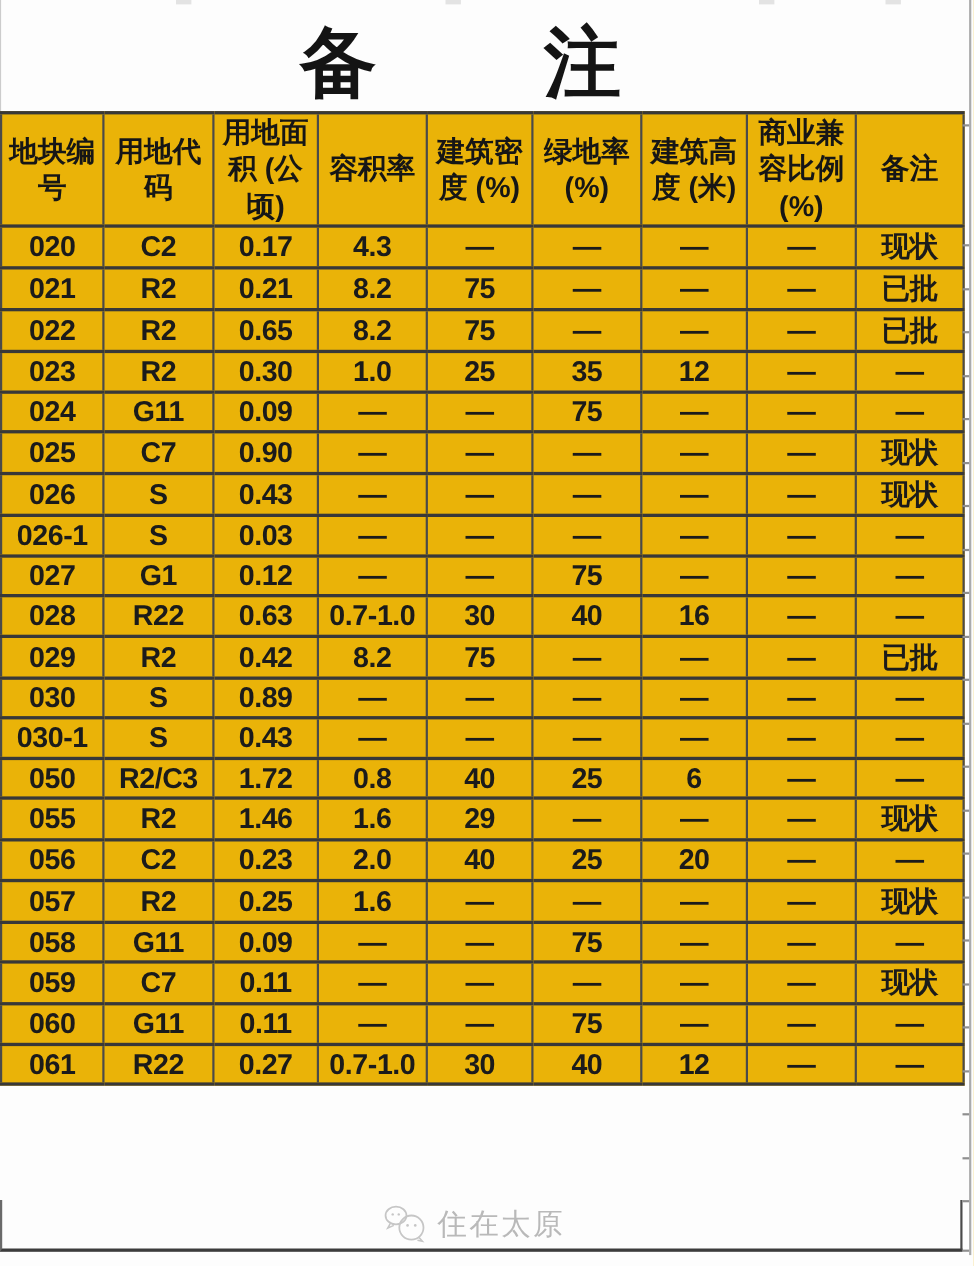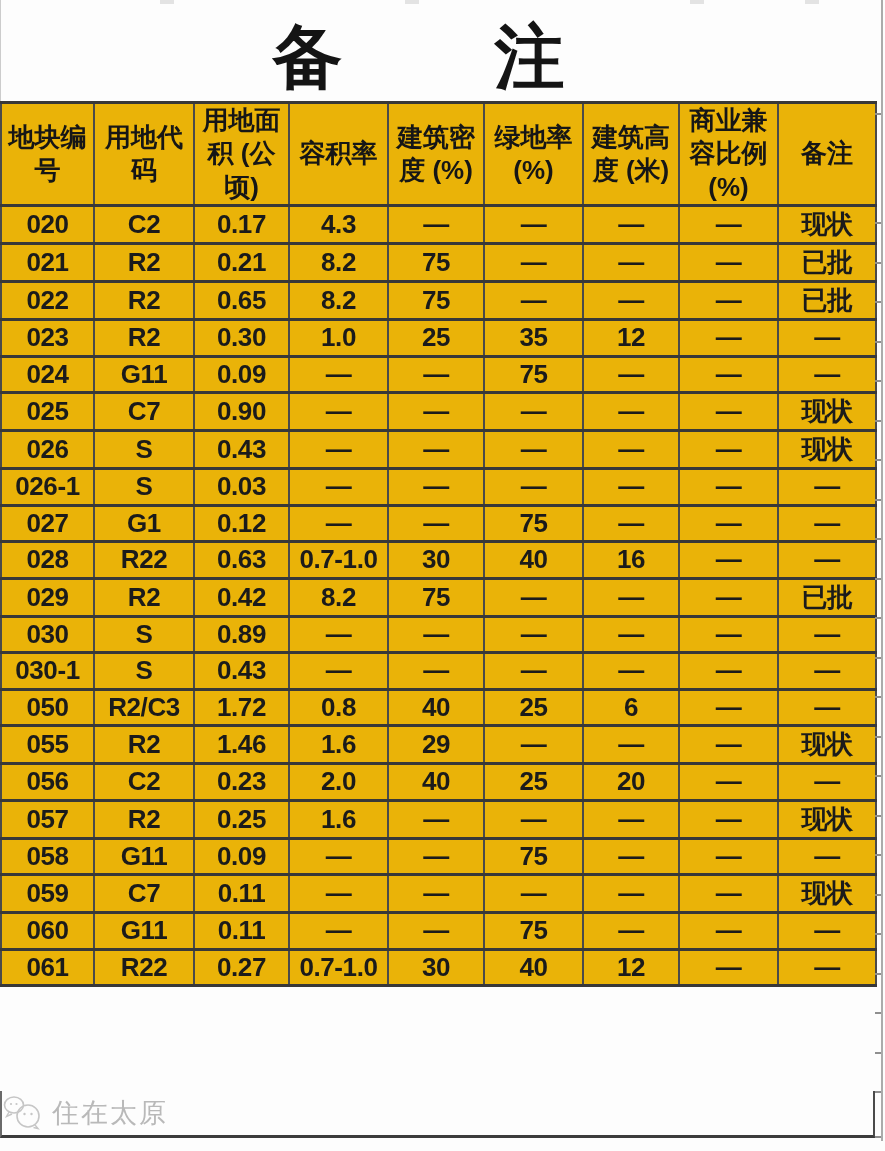--- a/index.html
+++ b/index.html
@@ -53,21 +53,21 @@
   }
 
   
   .footer-band{
     position:absolute;left:0;top:1091px;width:875px;height:47px;
     box-sizing:border-box;
     border-left:2px solid #6a6a6a;
     border-right:2px solid #4a4a4a;
     border-bottom:3px solid #3c3c3c;
     background:#fdfdfd;
-    display:flex;align-items:center;justify-content:flex-start;
+    display:flex;align-items:center;justify-content:center;
   }
   .watermark{
     display:flex;align-items:center;gap:8px;
     margin-right:14px;color:#b9b9b9;
     font-size:27px;letter-spacing:2px;
   }
   .watermark svg{display:block;}
 
   
   .gutter{position:absolute;right:0;top:0;width:10px;height:1141px;}

